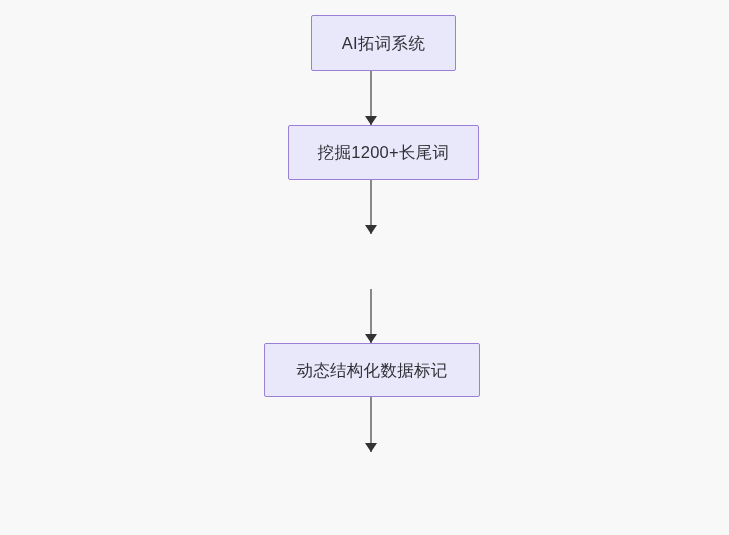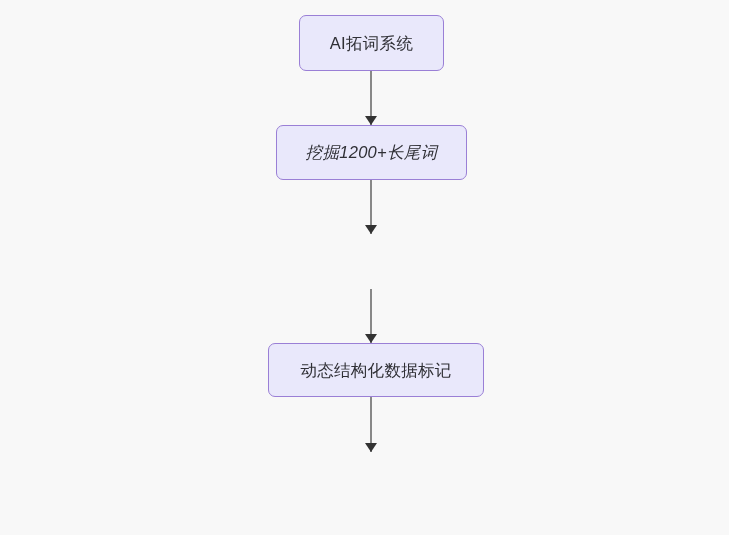--- a/index.html
+++ b/index.html
@@ -17,29 +17,30 @@
     position: relative;
     width: 729px;
     height: 535px;
     background: #f8f8f8;
   }
   .node {
     position: absolute;
     box-sizing: border-box;
     background: #e9e8fb;
     border: 1.6px solid #9a7fd6;
-    border-radius: 7px;
+    border-radius: 2px;
     display: flex;
     align-items: center;
     justify-content: center;
     color: #2f2f35;
     font-size: 16.5px;
     letter-spacing: 0.3px;
     white-space: nowrap;
     user-select: none;
+    margin-left: 12px;
   }
   .node-label {
     display: block;
     line-height: 1;
   }
   .connector {
     position: absolute;
     width: 0;
     pointer-events: none;
   }
@@ -85,23 +86,23 @@
 
   <div class="connector" style="left:371px; top:397px; height:55px;">
     <div class="line" style="height:55px;"></div>
     <div class="arrowhead"></div>
   </div>
 
   <div class="node" style="left:299px; top:15px; width:145px; height:56px;">
     <span class="node-label">AI拓词系统</span>
   </div>
 
-  <div class="node" style="left:276px; top:125px; width:191px; height:55px;font-style:italic;">
+  <div class="node" style="left:276px; top:125px; width:191px; height:55px;">
     <span class="node-label">挖掘1200+长尾词</span>
   </div>
 
 
-  <div class="node" style="left:268px; top:343px; width:216px; height:54px;">
+  <div class="node" style="left:252px; top:343px; width:216px; height:54px;">
     <span class="node-label">动态结构化数据标记</span>
   </div>
 
 
 </div>
 
 </body></html>

